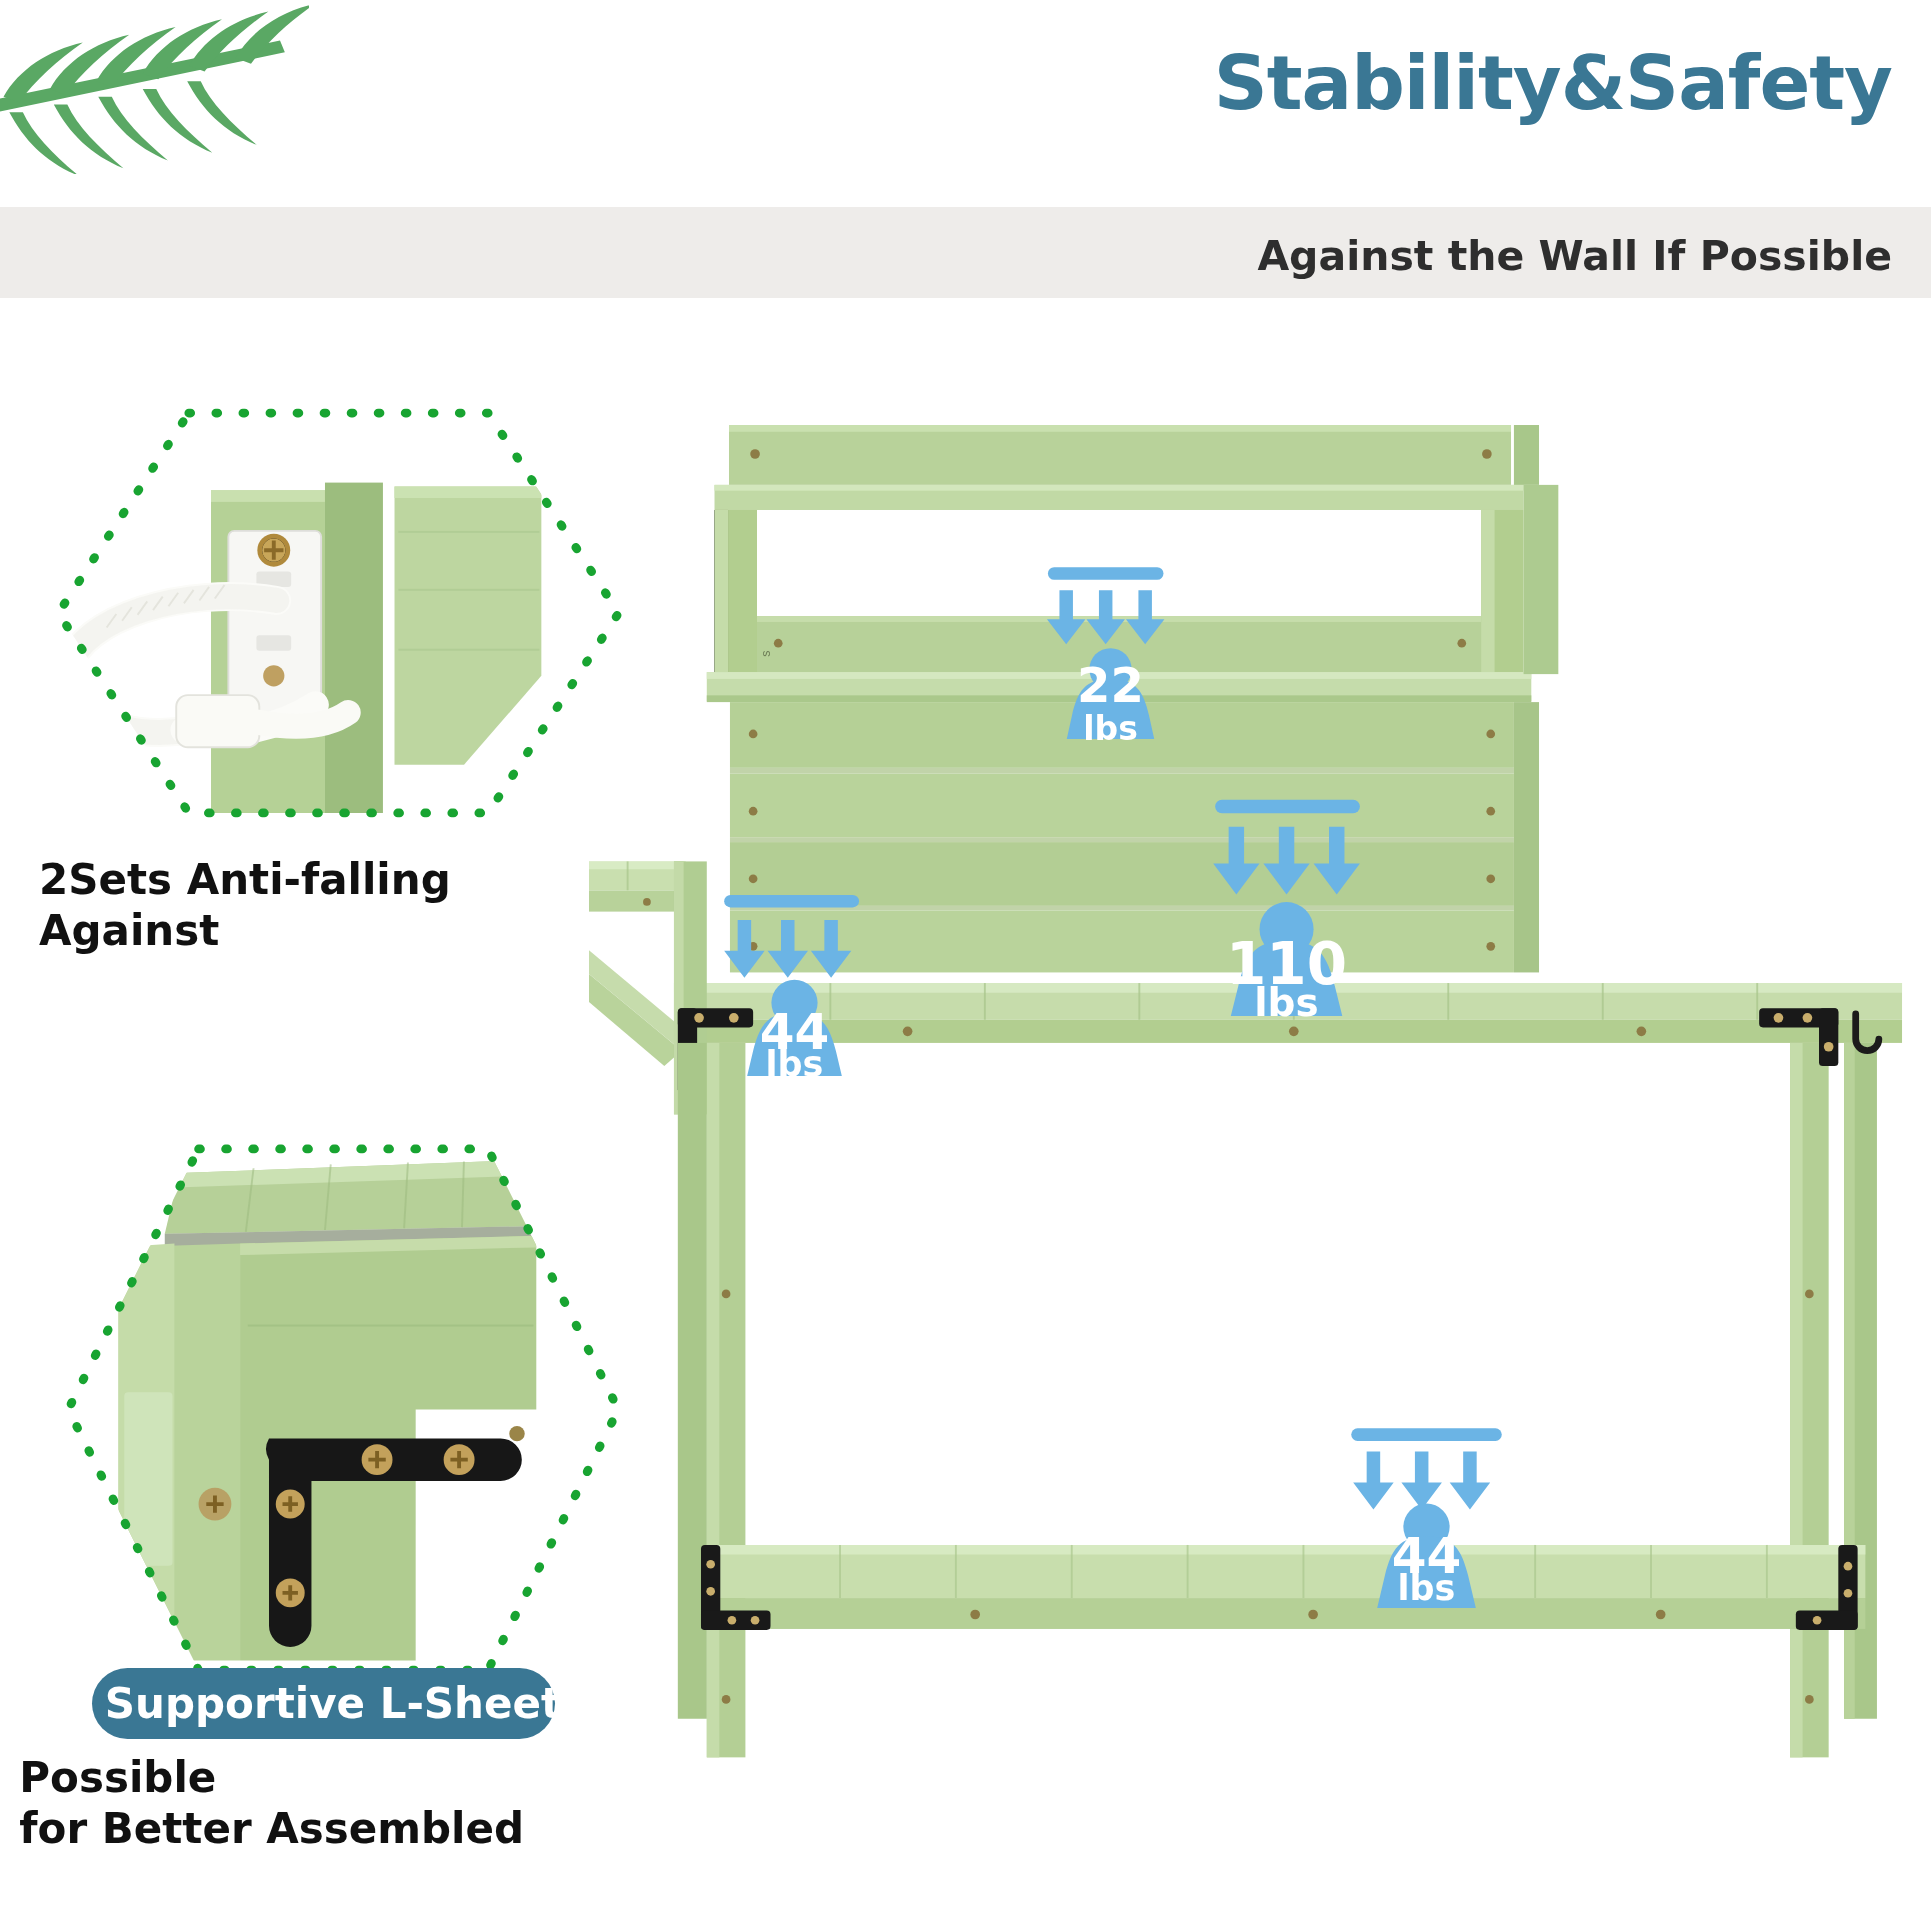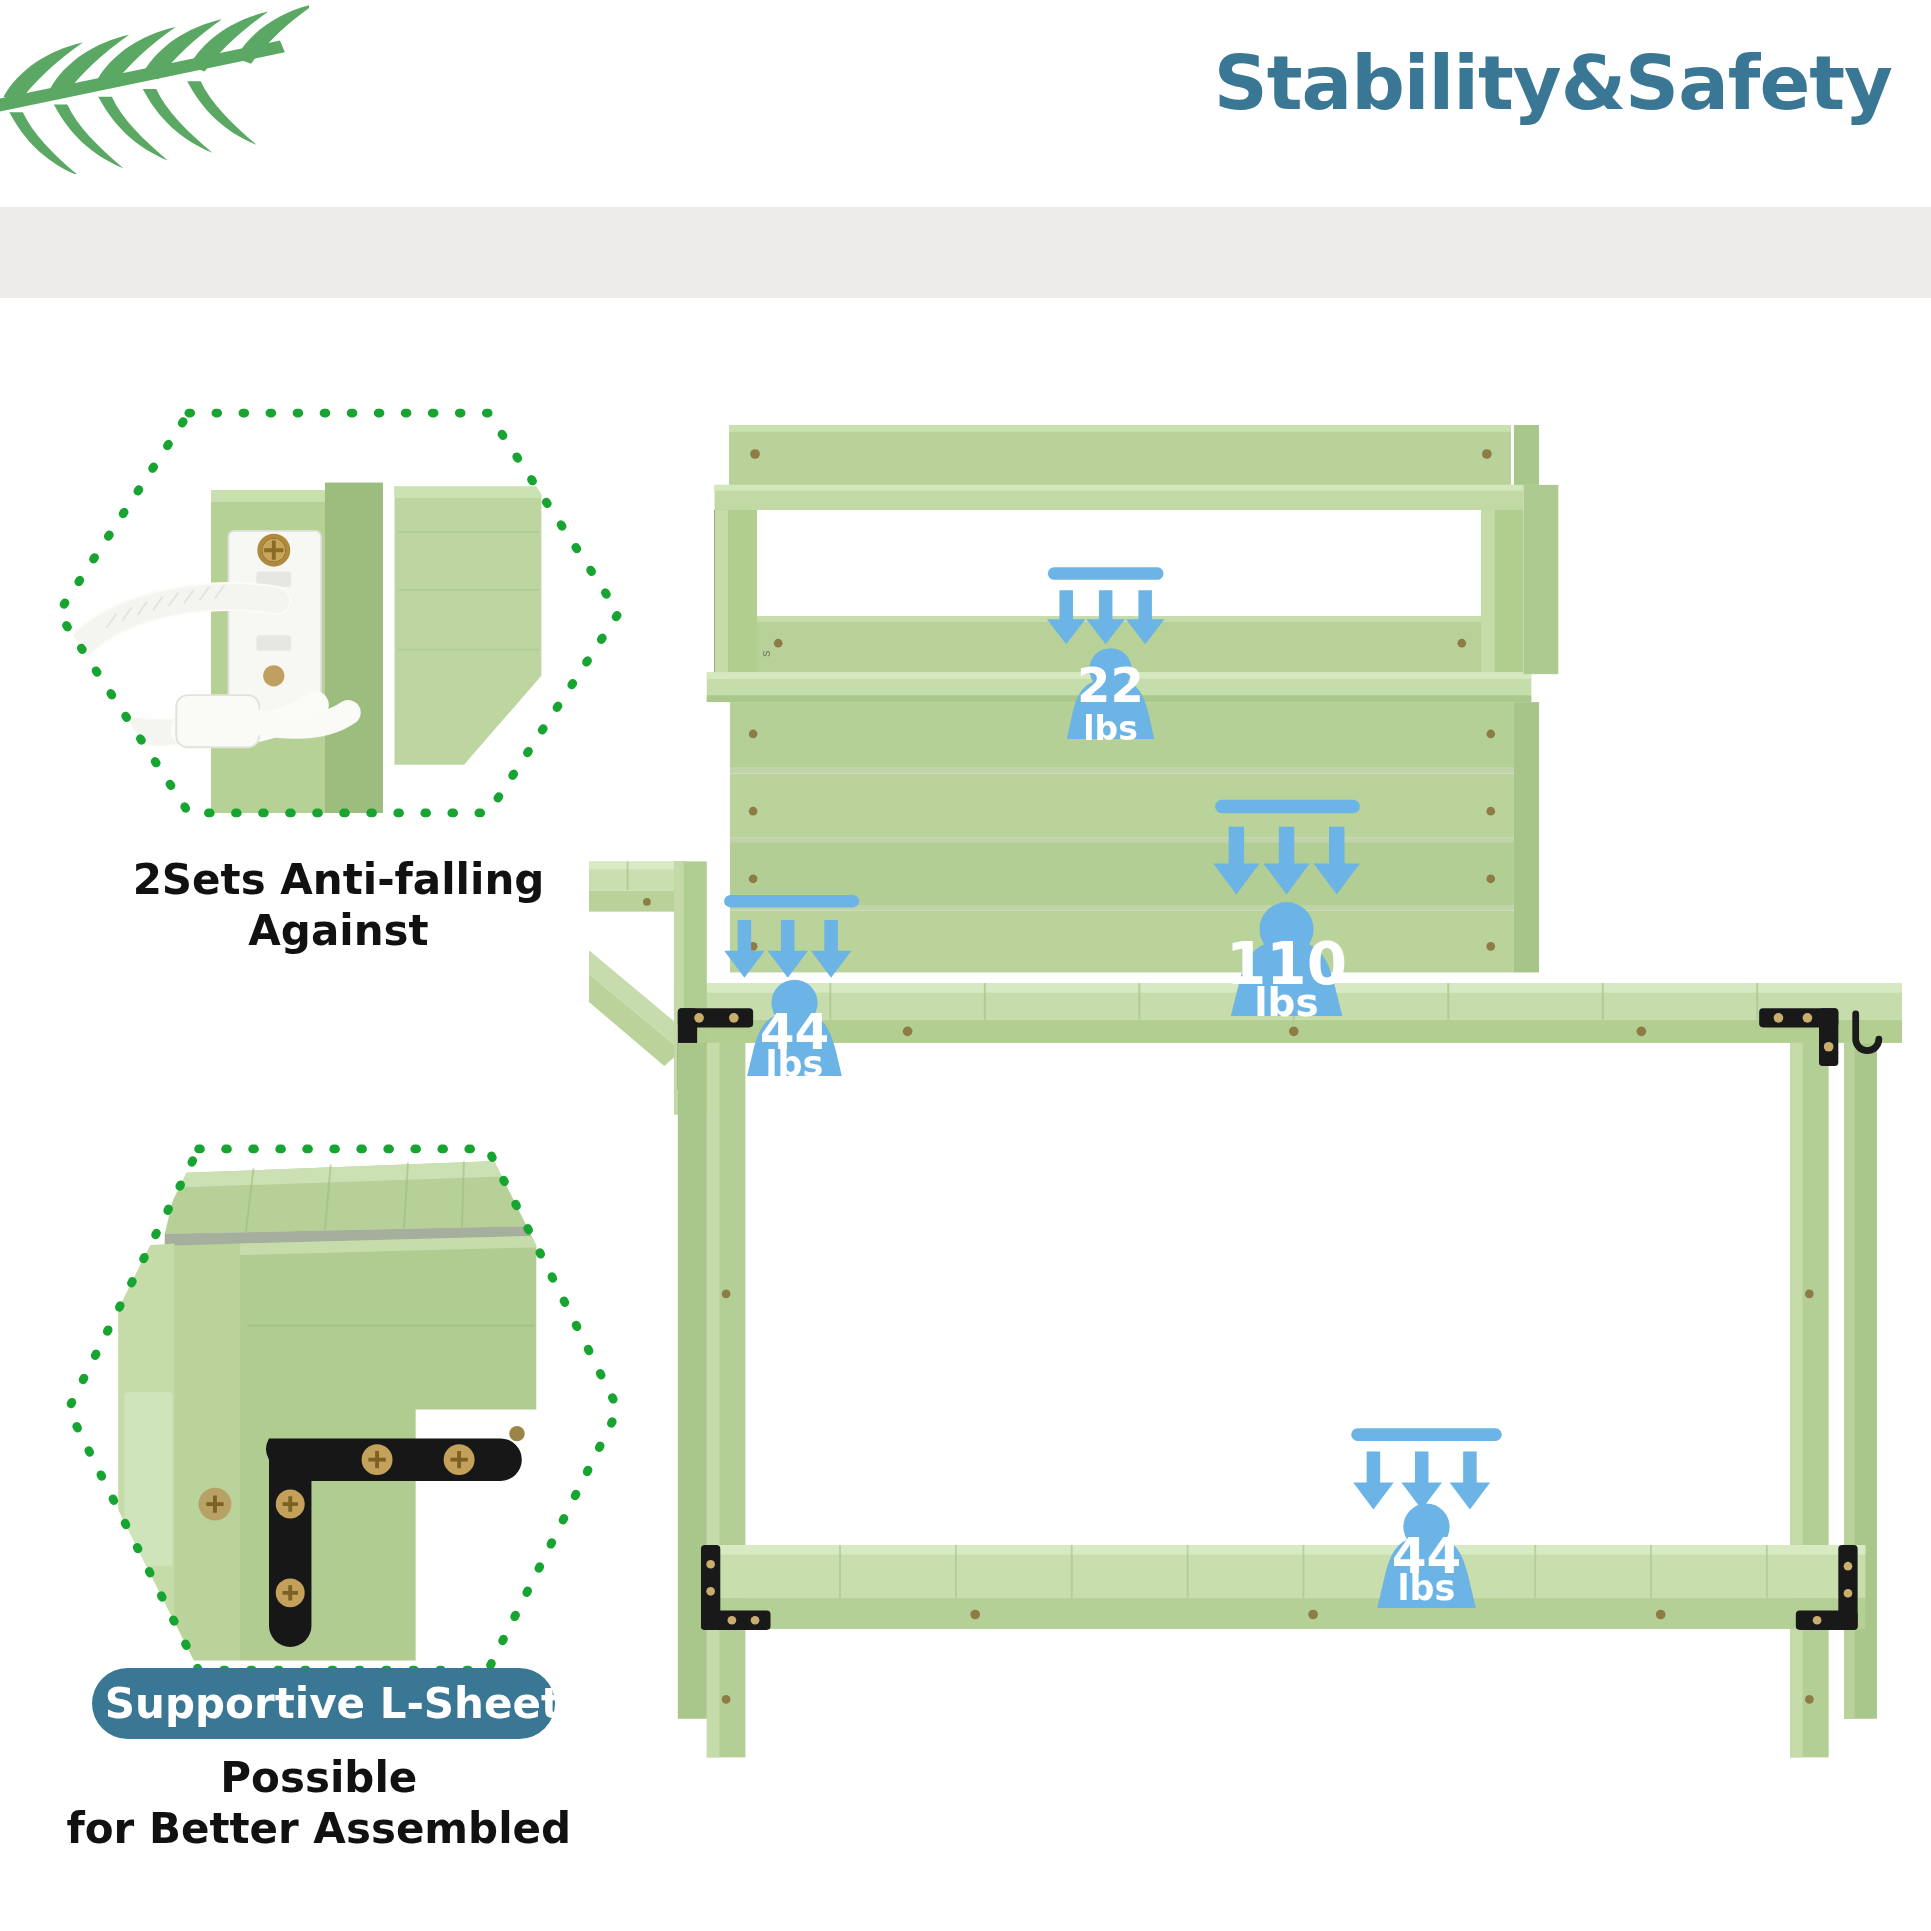--- a/index.html
+++ b/index.html
@@ -46,21 +46,21 @@
     width:319px; height:174px;
   }
 
   
   .callout{position:absolute;}
   .hexwrap{position:relative;}
   .hex-dots{position:absolute;left:0;top:0;}
 
   .callout-label{
     position:absolute;
-    text-align:center;
+    text-align:left;
     font-family:"DejaVu Sans", sans-serif;
     font-weight:bold;
     color:#111111;
     line-height:1.22;
   }
   .pill{
     position:absolute;
     background:#3a7794;
     border-radius:42px;
     color:#ffffff;
@@ -103,20 +103,21 @@
         <path d="M66 108 C82 138 104 160 138 174 C112 152 90 130 80 108 Z"></path>
         <path d="M112 100 C128 130 150 152 184 166 C158 144 136 122 126 100 Z"></path>
         <path d="M158 92 C174 122 196 144 230 158 C204 136 182 114 172 92 Z"></path>
         <path d="M204 84 C220 114 242 136 276 150 C250 128 228 106 218 84 Z"></path>
       </g>
     </svg>
   </div>
 
   <div class="subtitle-bar"></div>
   <div class="header-title">Stability&amp;Safety</div>
+  <div class="subtitle-text">Against the Wall If Possible</div>
 
   <div class="callout" style="left:39px;top:386px;width:599px;height:599px;">
     <div class="hexwrap" style="width:599px;height:454px;">
       <svg class="hex-dots" width="599" height="454" viewBox="0 0 620 470">
         <defs>
           <clipPath id="hexclip1">
             <polygon points="155,28 465,28 600,235 465,442 155,442 20,235"></polygon>
           </clipPath>
         </defs>
 

